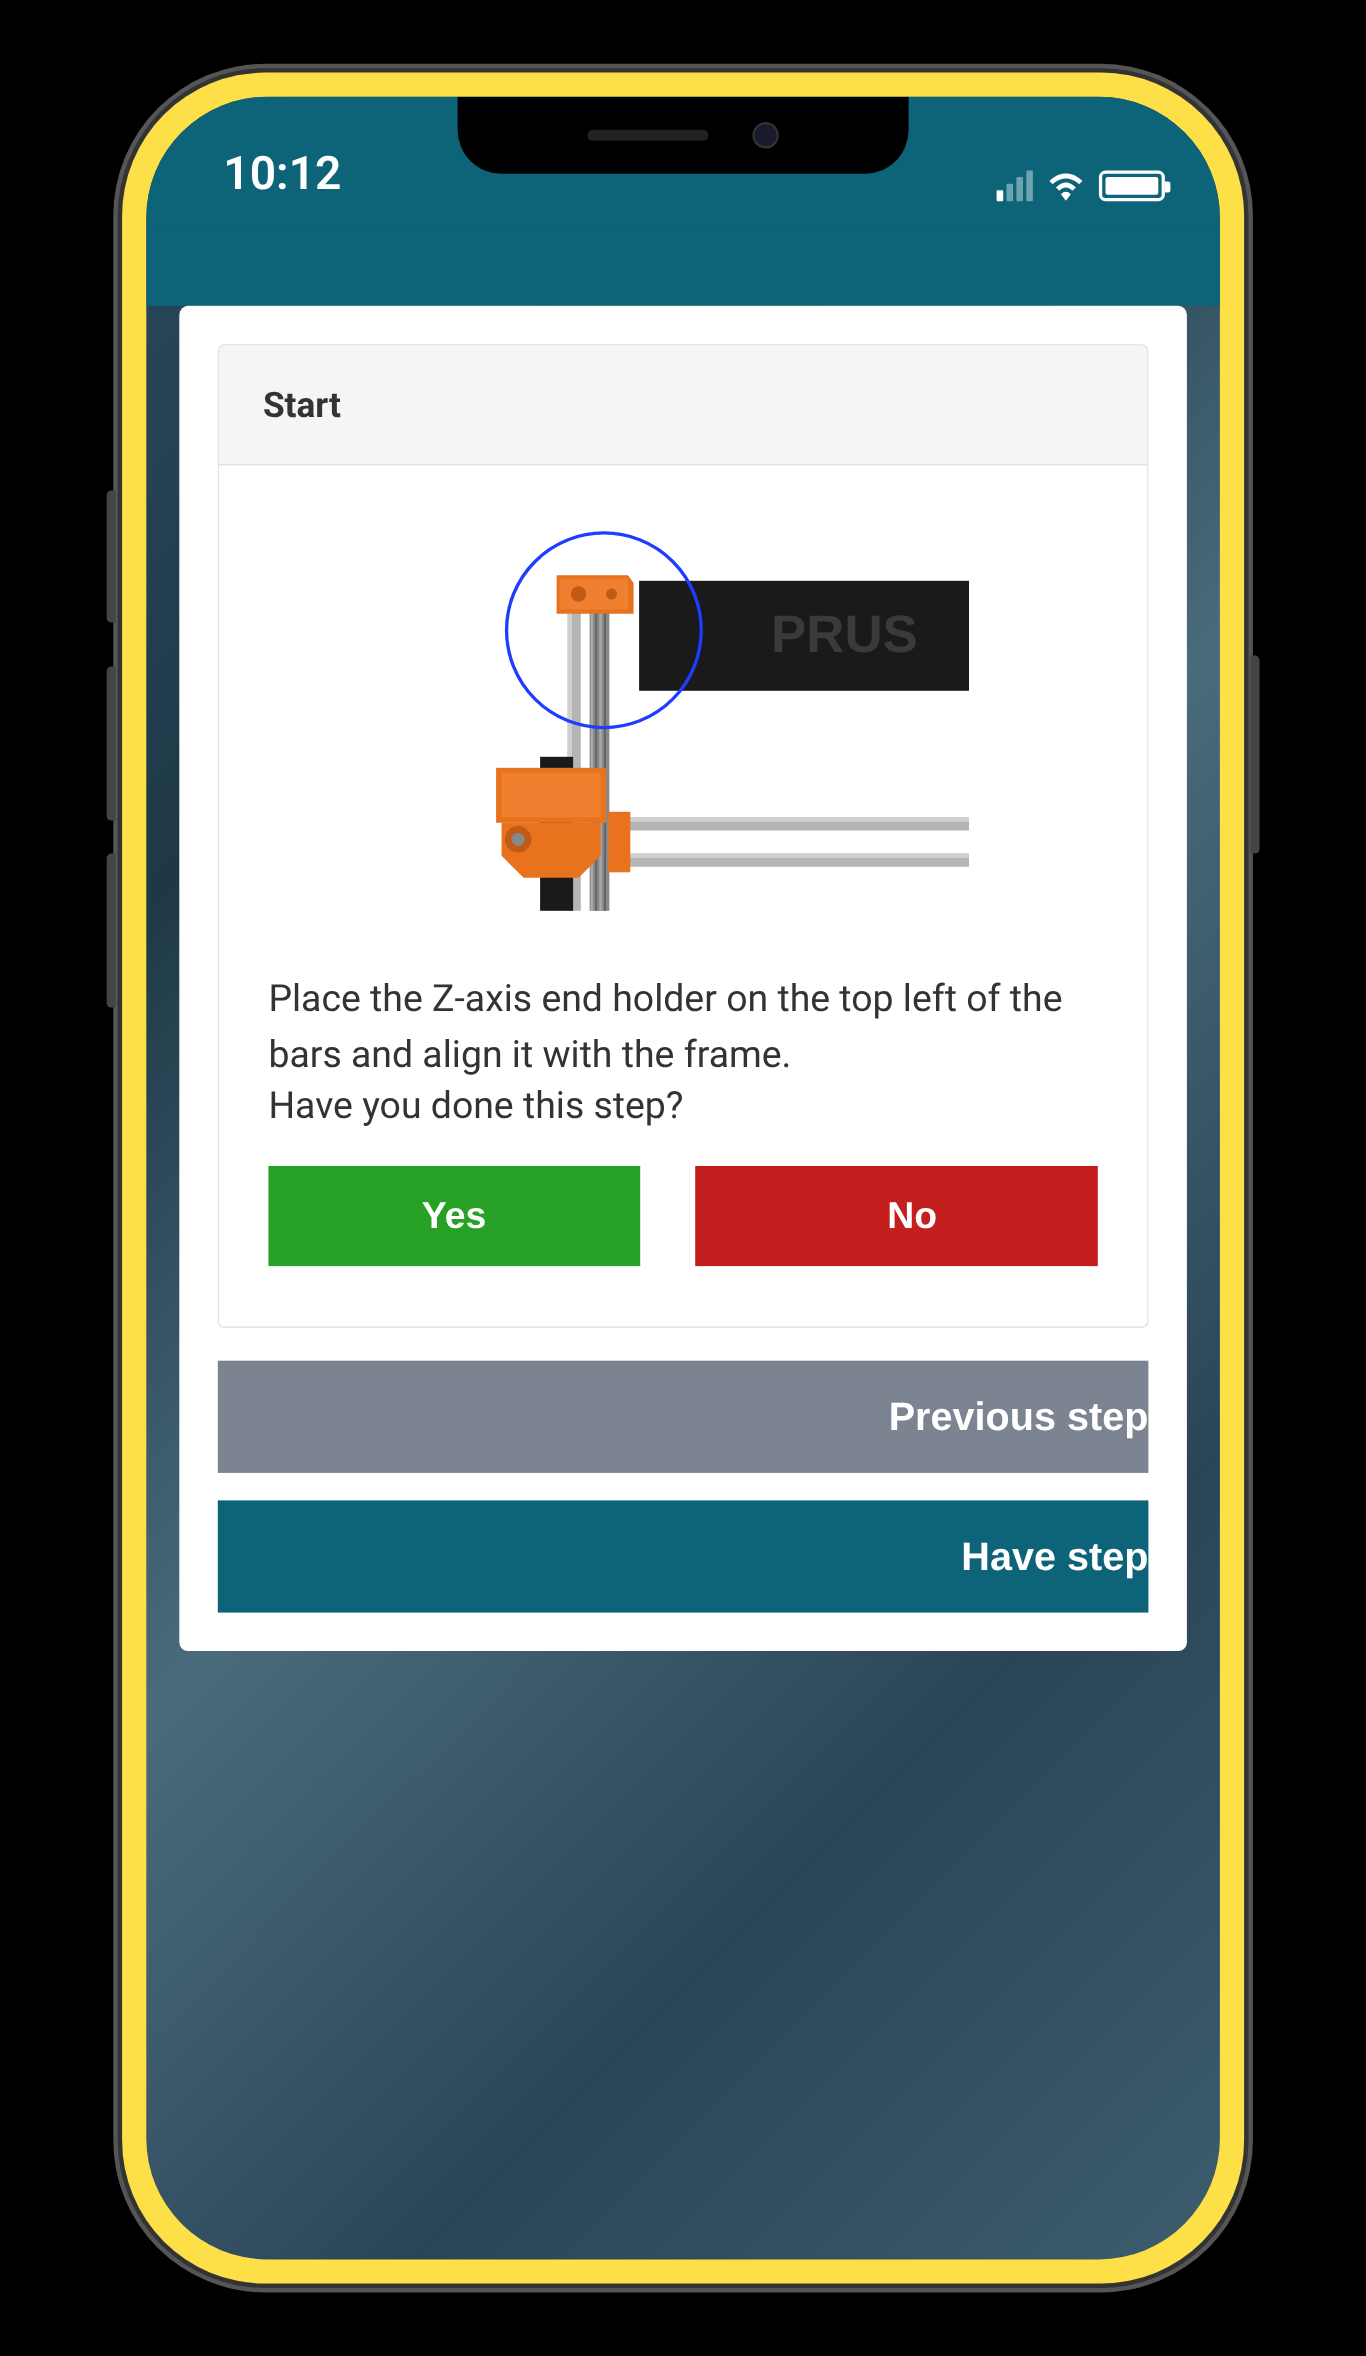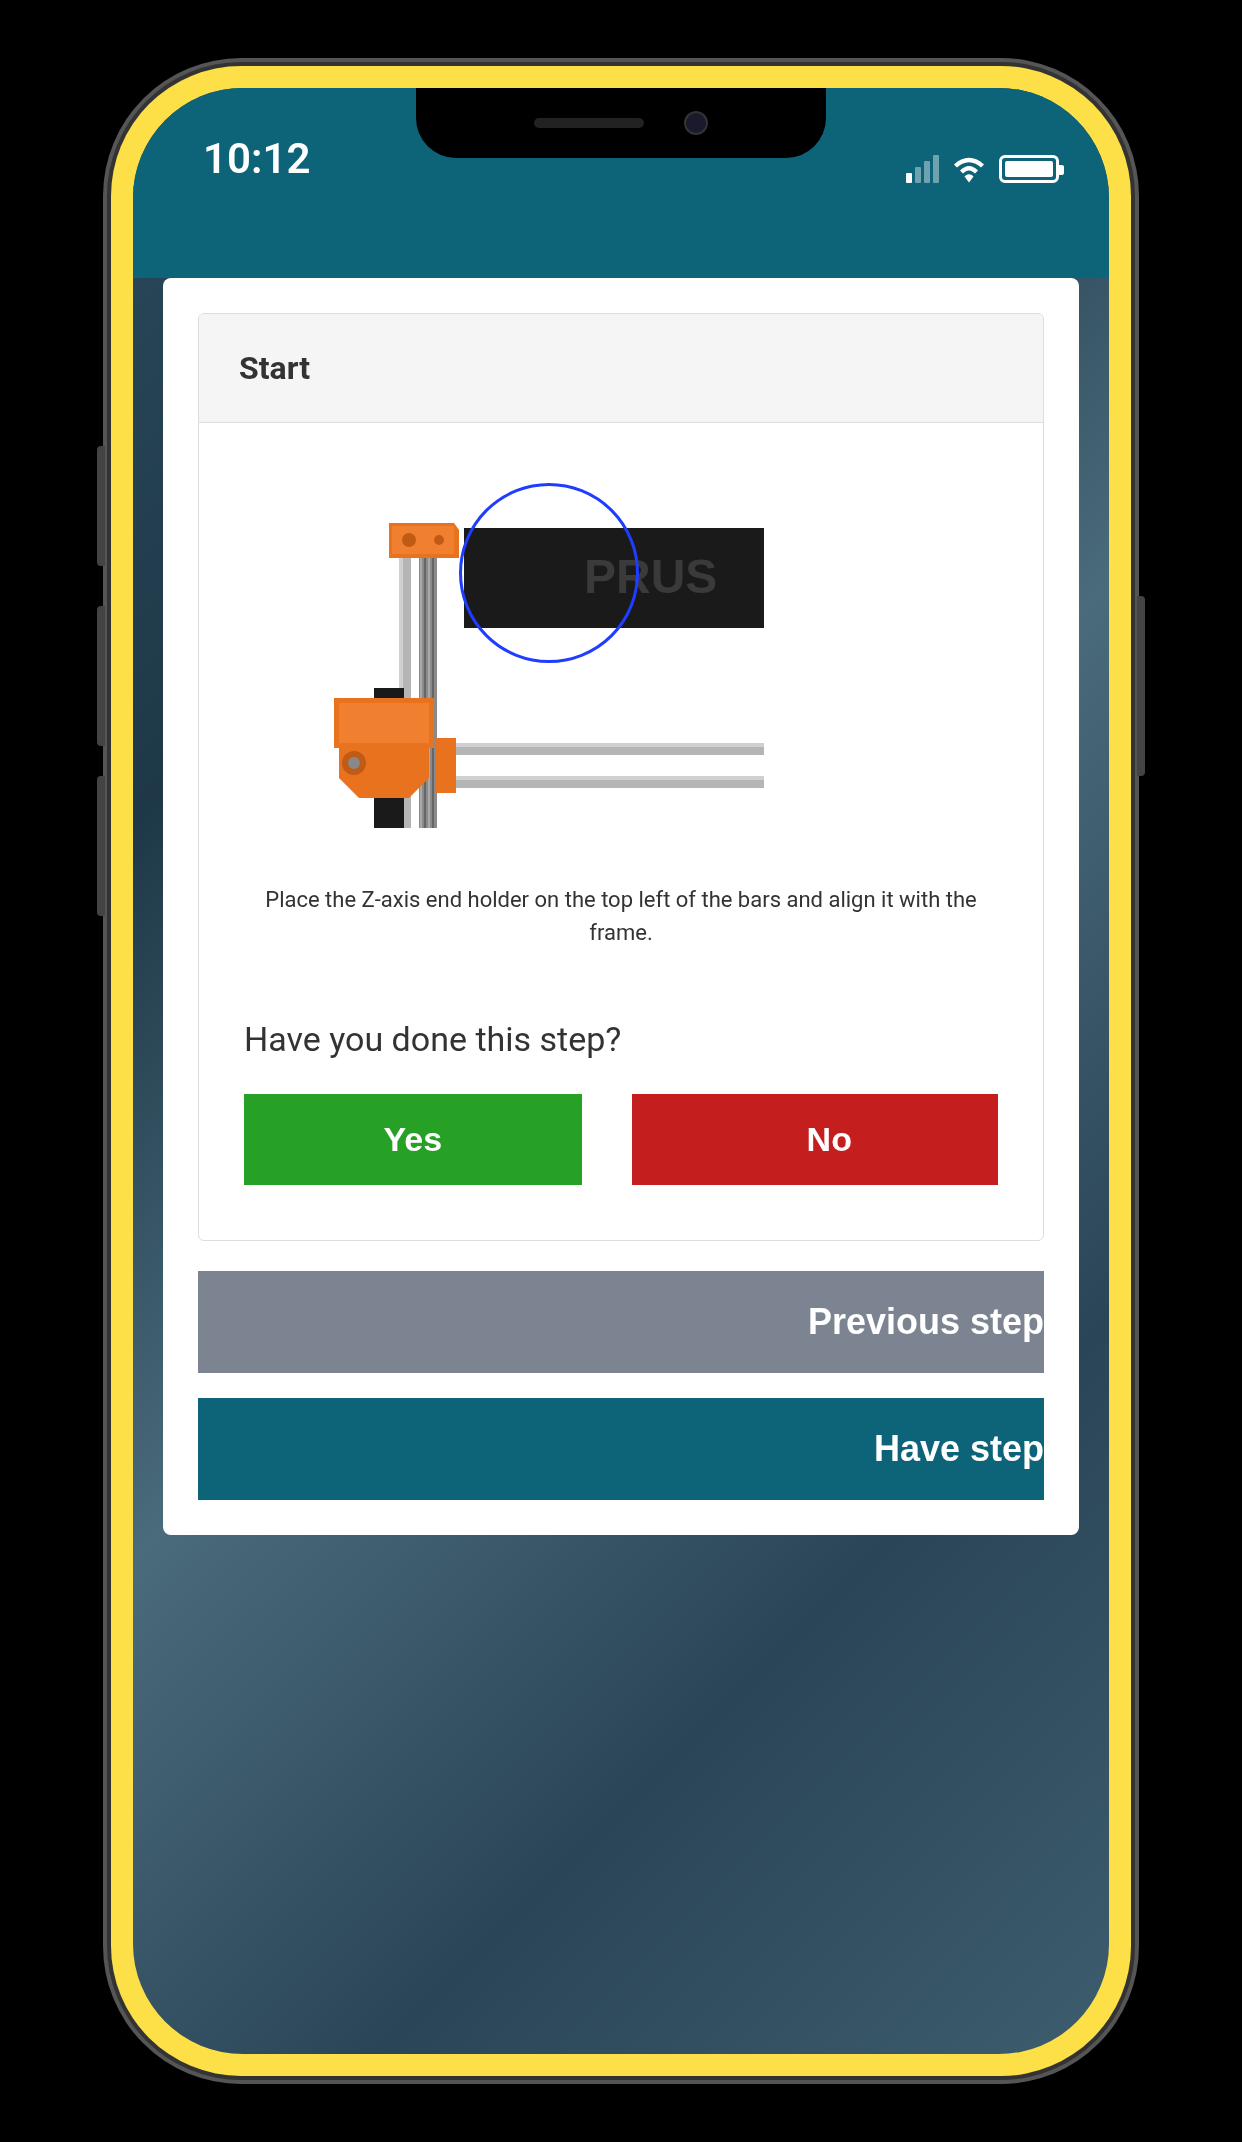--- a/index.html
+++ b/index.html
@@ -222,44 +222,43 @@
     }
     
     .instruction-image {
       width: 100%;
       height: 380px;
       background: #fff;
       position: relative;
       margin-bottom: 40px;
       display: flex;
       align-items: center;
+      justify-content: center;
     }
     
     .printer-svg {
       width: 520px;
       height: 370px;
     }
     
     .highlight-circle {
       position: absolute;
       top: 20px;
       left: 215px;
       width: 180px;
       height: 180px;
       border: 3px solid #1e3dff;
       border-radius: 50%;
       z-index: 10;
     }
     
     .instruction-text {
-      font-size: 22px;
+      font-size: 34px;
       color: #333;
-      text-align: center;
       line-height: 1.5;
-      margin-bottom: 70px;
     }
     
     .question-text {
       font-size: 34px;
       color: #333;
       margin-bottom: 35px;
     }
     
     .button-row {
       display: flex;

